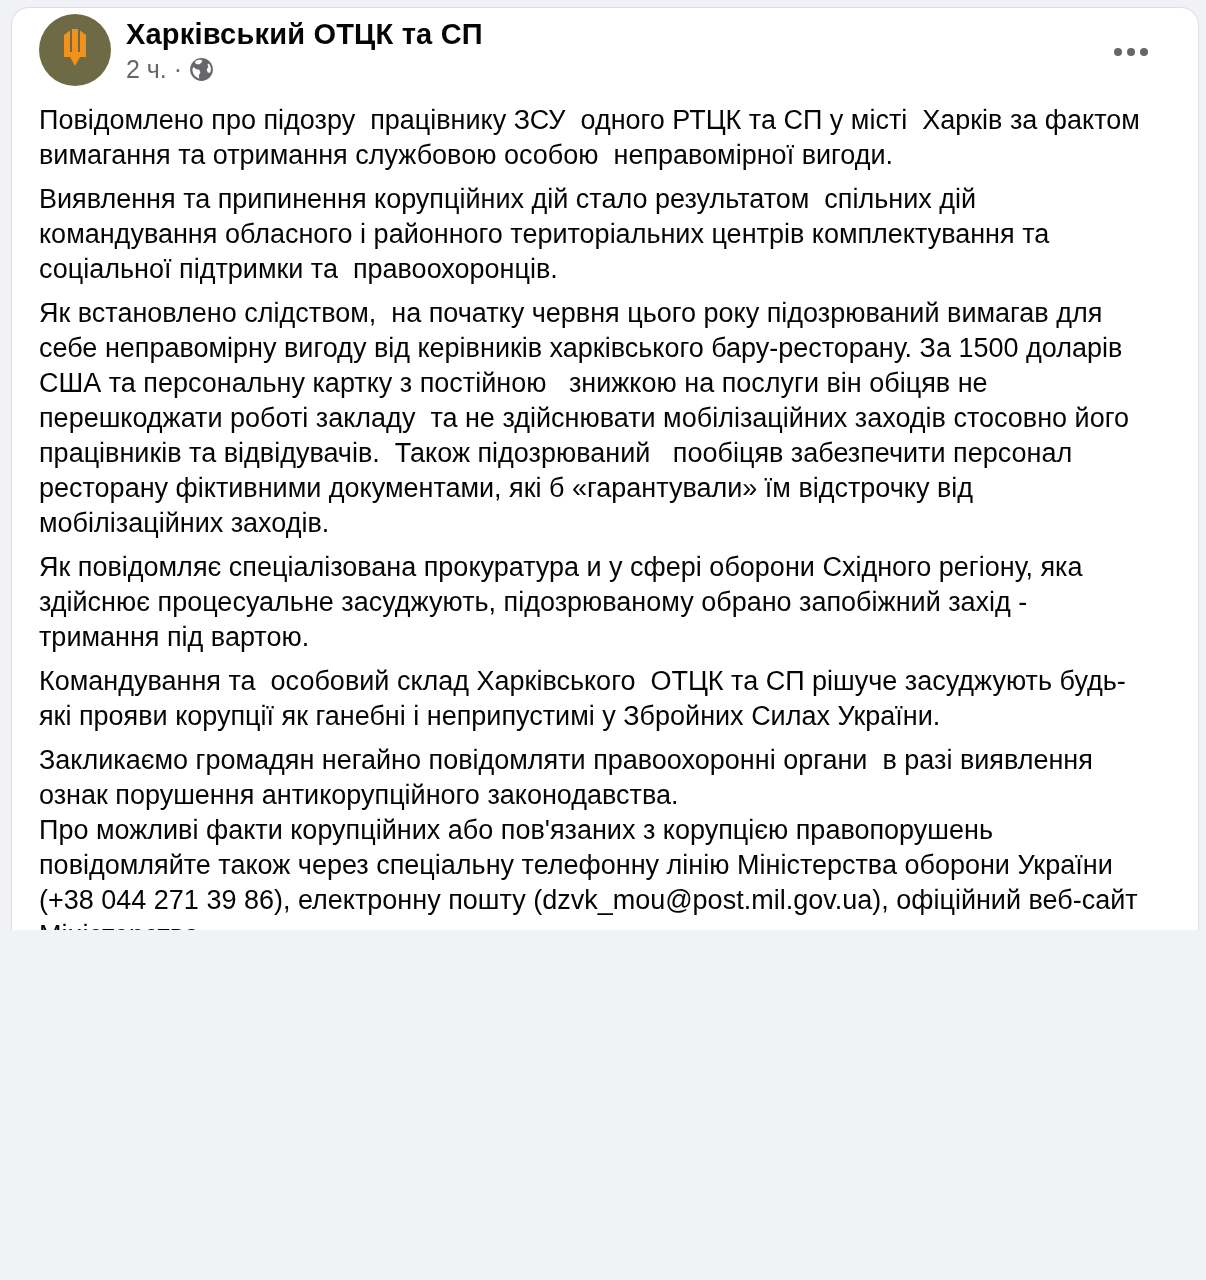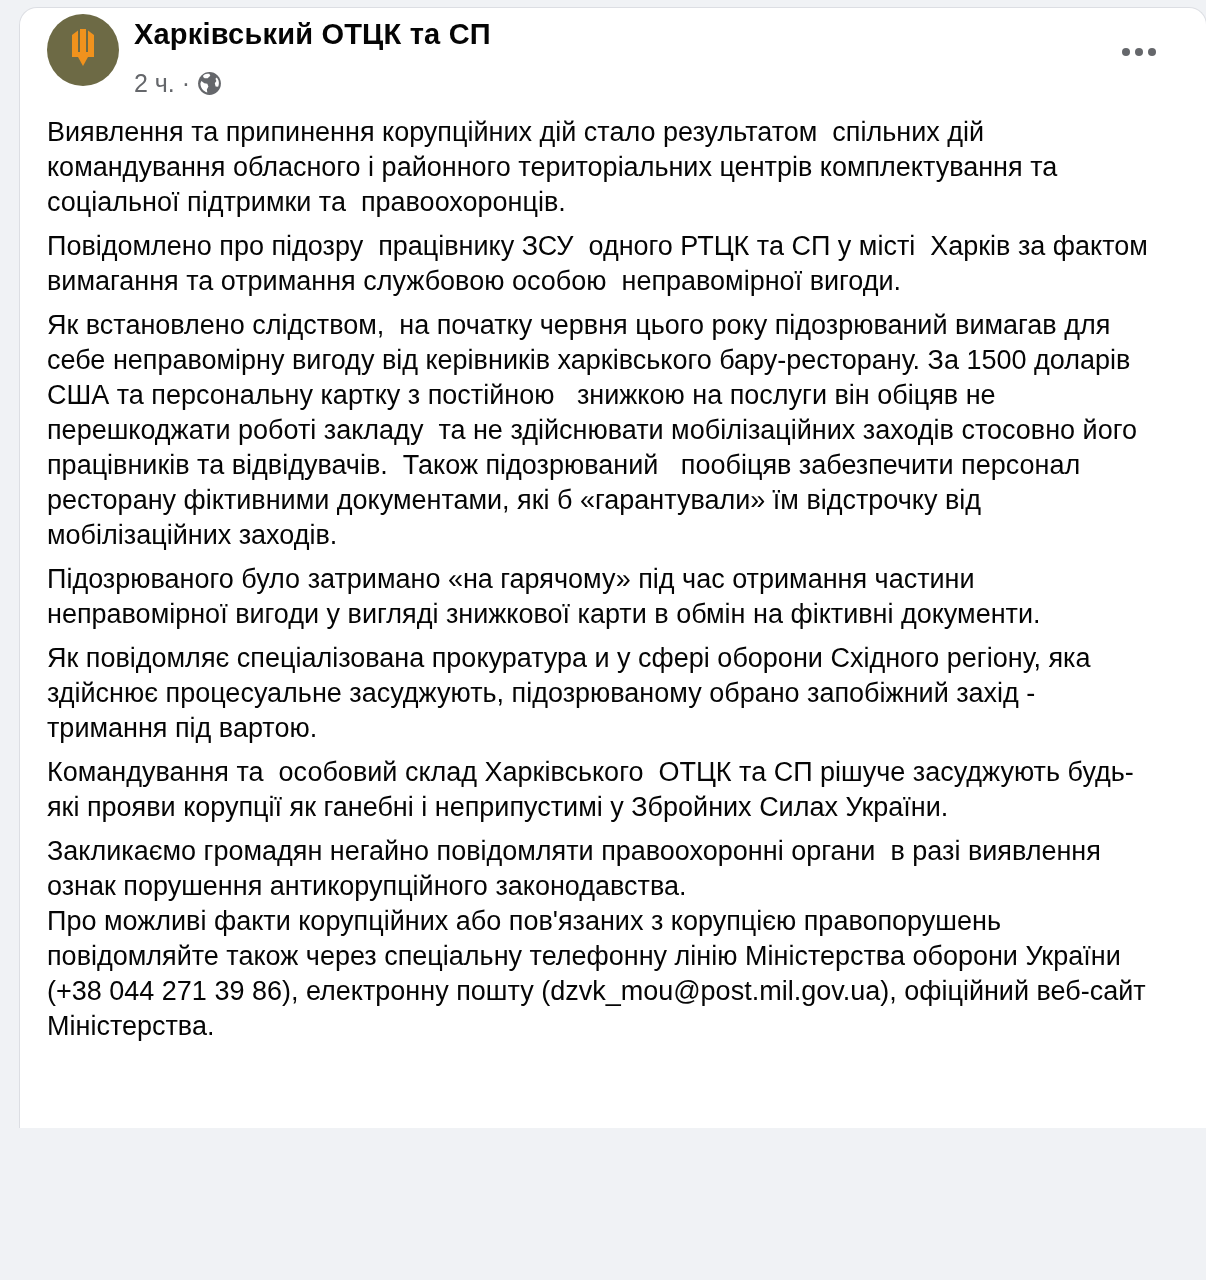--- a/index.html
+++ b/index.html
@@ -5,22 +5,22 @@
   * { box-sizing: border-box; }
   html, body {
     margin: 0; padding: 0;
     width: 1206px; height: 1280px;
     background: #f0f2f5;
     overflow: hidden;
     font-family: "Liberation Sans", sans-serif;
   }
   .card {
     position: absolute;
-    left: 19px; top: 7px;
-    width: 1188px; height: 1121px;
+    left: 11px; top: 7px;
+    width: 1188px; height: 923px;
     background: #ffffff;
     border: 1px solid #dcdee3;
     border-bottom: none;
     border-radius: 18px 18px 0 0;
     overflow: hidden;
   }
   .post-header {
     display: flex;
     align-items: flex-start;
     padding: 6px 24px 0 27px;
@@ -38,21 +38,21 @@
     font-size: 29px;
     font-weight: 700;
     color: #050505;
     line-height: 36px;
     letter-spacing: .2px;
     cursor: pointer;
   }
   .meta-row {
     display: flex; align-items: center;
     gap: 7px;
-    margin-top: 16px;
+    margin-top: 2px;
     color: #65676b;
     font-size: 25px;
     line-height: 30px;
   }
   .menu-button {
     margin-left: auto;
     margin-top: 26px;
     margin-right: 22px;
     display: flex; gap: 5px;
     padding: 8px 4px;
@@ -110,23 +110,22 @@
 
     <div class="menu-button">
       <span class="dot"></span>
       <span class="dot"></span>
       <span class="dot"></span>
     </div>
 
   </div>
 
   <div class="post-body">
+    <p>Повідомлено про підозру  працівнику ЗСУ  одного РТЦК та СП у місті  Харків за фактом вимагання та отримання службовою особою  неправомірної вигоди.</p>
     <p>Виявлення та припинення корупційних дій стало результатом  спільних дій командування обласного і районного територіальних центрів комплектування та соціальної підтримки та  правоохоронців.</p>
-    <p>Повідомлено про підозру  працівнику ЗСУ  одного РТЦК та СП у місті  Харків за фактом вимагання та отримання службовою особою  неправомірної вигоди.</p>
     <p>Як встановлено слідством,  на початку червня цього року підозрюваний вимагав для себе неправомірну вигоду від керівників харківського бару-ресторану. За 1500 доларів США та персональну картку з постійною   знижкою на послуги він обіцяв не перешкоджати роботі закладу  та не здійснювати мобілізаційних заходів стосовно його працівників та відвідувачів.  Також підозрюваний   пообіцяв забезпечити персонал ресторану фіктивними документами, які б «гарантували» їм відстрочку від мобілізаційних заходів.</p>
-    <p>Підозрюваного було затримано «на гарячому» під час отримання частини неправомірної вигоди у вигляді знижкової карти в обмін на фіктивні документи.</p>
     <p>Як повідомляє спеціалізована прокуратура и у сфері оборони Східного регіону, яка здійснює процесуальне засуджують, підозрюваному обрано запобіжний захід - тримання під вартою.</p>
     <p>Командування та  особовий склад Харківського  ОТЦК та СП рішуче засуджують будь-які прояви корупції як ганебні і неприпустимі у Збройних Силах України.</p>
     <p>Закликаємо громадян негайно повідомляти правоохоронні органи  в разі виявлення ознак порушення антикорупційного законодавства.
 Про можливі факти корупційних або пов'язаних з корупцією правопорушень повідомляйте також через спеціальну телефонну лінію Міністерства оборони України (+38 044 271 39 86), електронну пошту (dzvk_mou@post.mil.gov.ua), офіційний веб-сайт Міністерства.</p>
   </div>
 
 </div>
 
 </body></html>

